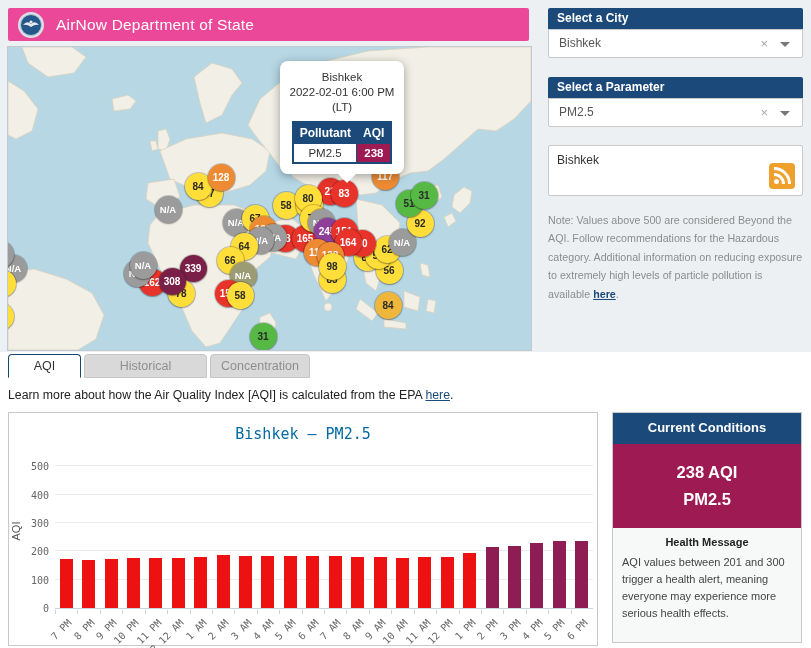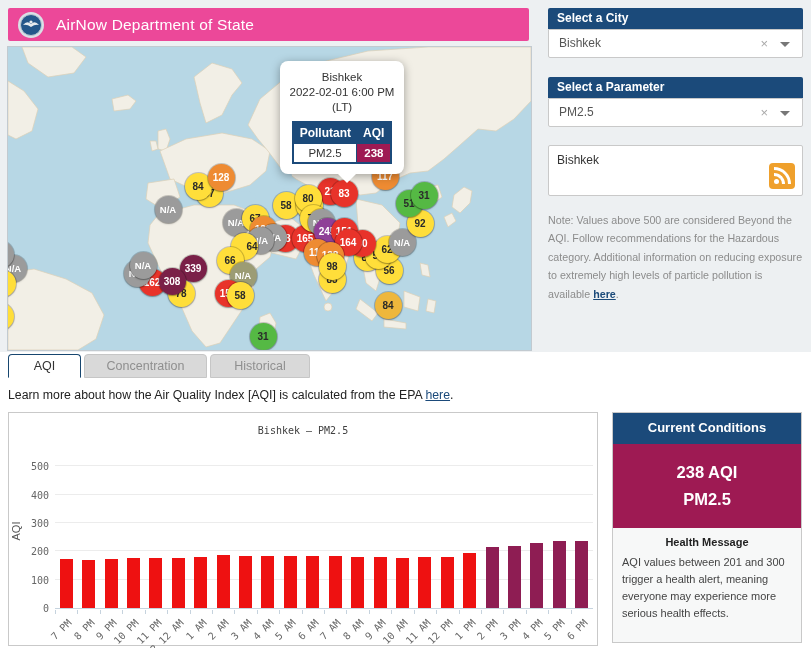--- a/index.html
+++ b/index.html
@@ -99,21 +99,21 @@
 
   .learn-more { position:absolute; left:8px; top:388px; font-size:12.3px; color:#222; }
 
   
   .chart-panel {
     position:absolute; left:8px; top:412px; width:590px; height:234px;
     background:#fff; border:1px solid #c9c9c9;
   }
   .chart-title {
     position:absolute; top:12px; left:0; width:100%; text-align:center;
-    font-family:"DejaVu Sans Mono", monospace; font-size:10px; color:#404040;
+    font-family:"DejaVu Sans Mono", monospace; font-size:15px; color:#0369a1;
   }
   .ylabel {
     position:absolute; left:-2px; top:112px; transform:rotate(-90deg);
     font-size:11px; color:#555;
   }
   .plot { position:absolute; left:46px; top:40px; width:538px; height:156px;
     border-bottom:1px solid #c6d3de; }
   .gridline { position:absolute; left:0; width:100%; height:1px; background:#ececec; }
   .ytick { position:absolute; left:-40px; width:34px; text-align:right;
     font-family:"DejaVu Sans Mono", monospace; font-size:10px; color:#666; }
@@ -194,21 +194,21 @@
       <div class="marker" style="left: 187.5px; top: 132.5px; background: rgb(255, 222, 58); color: rgb(42, 42, 42);">57</div>
       <div class="marker" style="left: 176.5px; top: 125.5px; background: rgb(255, 222, 58); color: rgb(42, 42, 42);">84</div>
       <div class="marker" style="left: 199.5px; top: 116.5px; background: rgb(238, 139, 50); color: rgb(255, 255, 255);">128</div>
       <div class="marker" style="left: 214.5px; top: 161.5px; background: rgb(155, 155, 155); color: rgb(255, 255, 255); font-size: 9.5px;">N/A</div>
       <div class="marker" style="left: 233.5px; top: 157.5px; background: rgb(255, 222, 58); color: rgb(42, 42, 42);">67</div>
       <div class="marker" style="left: 241.5px; top: 168.5px; background: rgb(238, 139, 50); color: rgb(255, 255, 255);">132</div>
       <div class="marker" style="left: 263.5px; top: 177.5px; background: rgb(232, 51, 42); color: rgb(255, 255, 255);">58</div>
       <div class="marker" style="left: 251.5px; top: 176.5px; background: rgb(155, 155, 155); color: rgb(255, 255, 255); font-size: 9.5px;">N/A</div>
       <div class="marker" style="left: 238.5px; top: 179.5px; background: rgb(155, 155, 155); color: rgb(255, 255, 255); font-size: 9.5px;">N/A</div>
       <div class="marker" style="left: 283.5px; top: 177.5px; background: rgb(232, 51, 42); color: rgb(255, 255, 255);">165</div>
-      <div class="marker" style="left: 222.5px; top: 185.5px; background: rgb(255, 222, 58); color: rgb(42, 42, 42); text-align: right;">64</div>
+      <div class="marker" style="left: 222.5px; top: 185.5px; background: rgb(255, 222, 58); color: rgb(42, 42, 42);">64</div>
       <div class="marker" style="left: 208.5px; top: 199.5px; background: rgb(255, 222, 58); color: rgb(42, 42, 42);">66</div>
       <div class="marker" style="left: 221.5px; top: 214.5px; background: rgb(156, 156, 116); color: rgb(255, 255, 255); font-size: 9.5px;">N/A</div>
       <div class="marker" style="left: 171.5px; top: 207.5px; background: rgb(122, 32, 72); color: rgb(255, 255, 255);">339</div>
       <div class="marker" style="left: 159.5px; top: 232.5px; background: rgb(255, 222, 58); color: rgb(42, 42, 42);">78</div>
       <div class="marker" style="left: 130.5px; top: 221.5px; background: rgb(232, 51, 42); color: rgb(255, 255, 255);">162</div>
       <div class="marker" style="left: 150.5px; top: 220.5px; background: rgb(122, 32, 72); color: rgb(255, 255, 255);">308</div>
       <div class="marker" style="left: 115.5px; top: 212.5px; background: rgb(155, 155, 155); color: rgb(255, 255, 255); font-size: 9.5px;">N/A</div>
       <div class="marker" style="left: 121.5px; top: 204.5px; background: rgb(155, 155, 155); color: rgb(255, 255, 255); font-size: 9.5px;">N/A</div>
       <div class="marker" style="left: 206.5px; top: 232.5px; background: rgb(232, 51, 42); color: rgb(255, 255, 255);">159</div>
       <div class="marker" style="left: 218.5px; top: 234.5px; background: rgb(255, 222, 58); color: rgb(42, 42, 42);">58</div>
@@ -283,22 +283,22 @@
       <u></u>
       <b></b>
       <i></i>
     </span>
 </div>
 
 <div class="note"><span>Note: Values above 500 are considered Beyond the AQI. Follow recommendations for the Hazardous category. Additional information on reducing exposure to extremely high levels of particle pollution is available </span><a class="lnk">here</a><span>.</span></div>
 
 <div class="tab-strip" id="tabs">
     <div class="tab active">AQI</div>
+    <div class="tab">Historical</div>
     <div class="tab">Concentration</div>
-    <div class="tab">Historical</div>
   </div>
 
 <div class="learn-more"><span>Learn more about how the Air Quality Index [AQI] is calculated from the EPA </span><a class="lnk">here</a><span>.</span></div>
 
 <div class="chart-panel">
   <div class="chart-title">Bishkek – PM2.5</div>
   <div class="ylabel">AQI</div>
   <div class="plot" id="plot">
       <div class="ytick" style="bottom: -6px;">0</div>
       <div class="gridline" style="bottom: 28.3636px;"></div>

